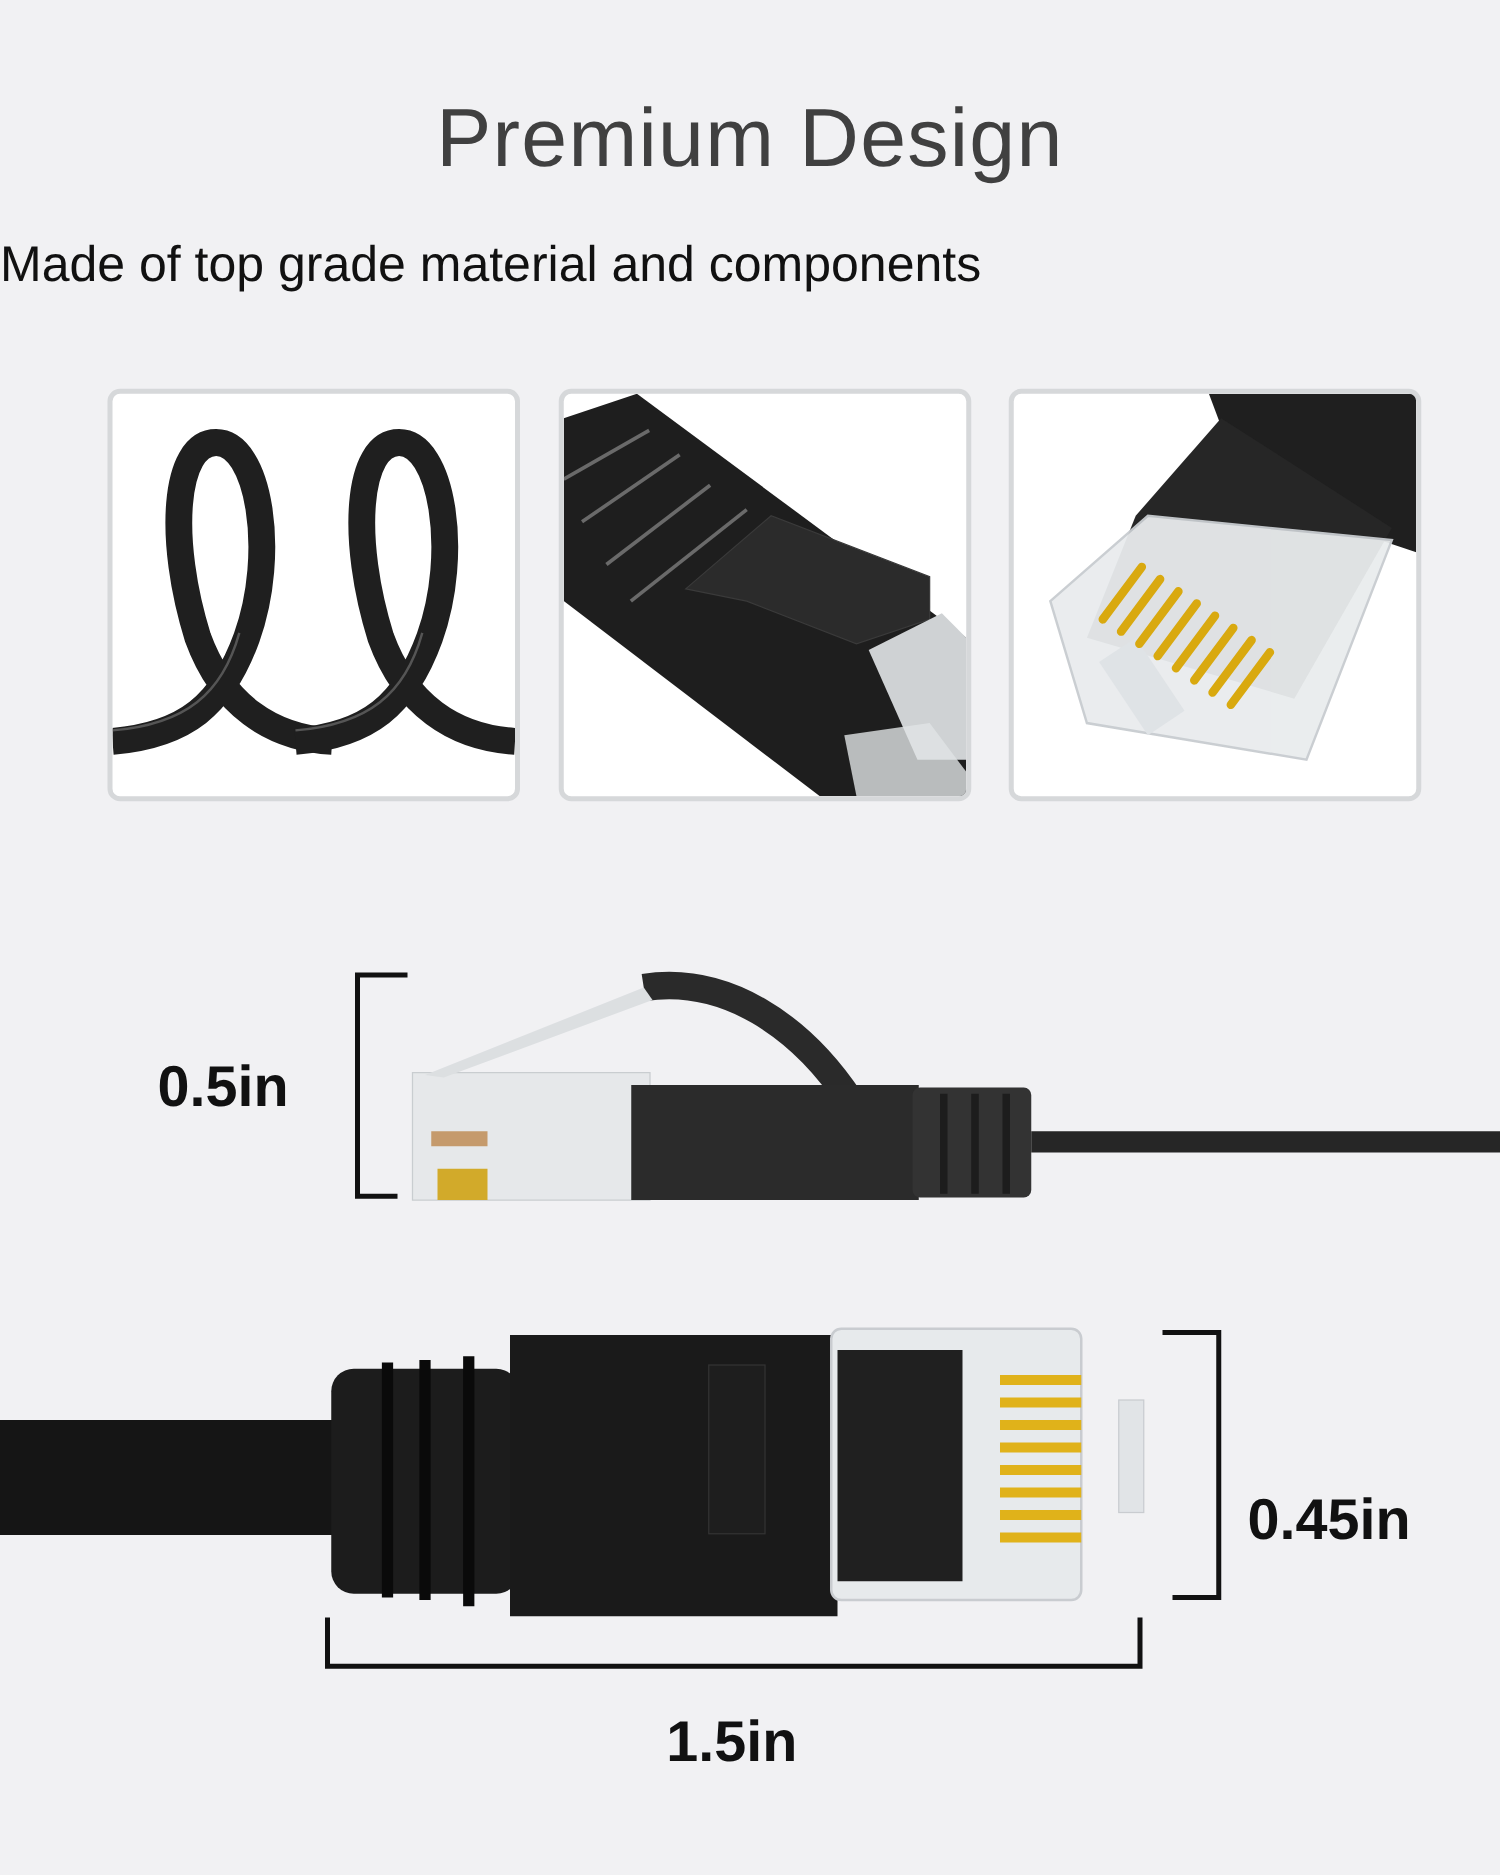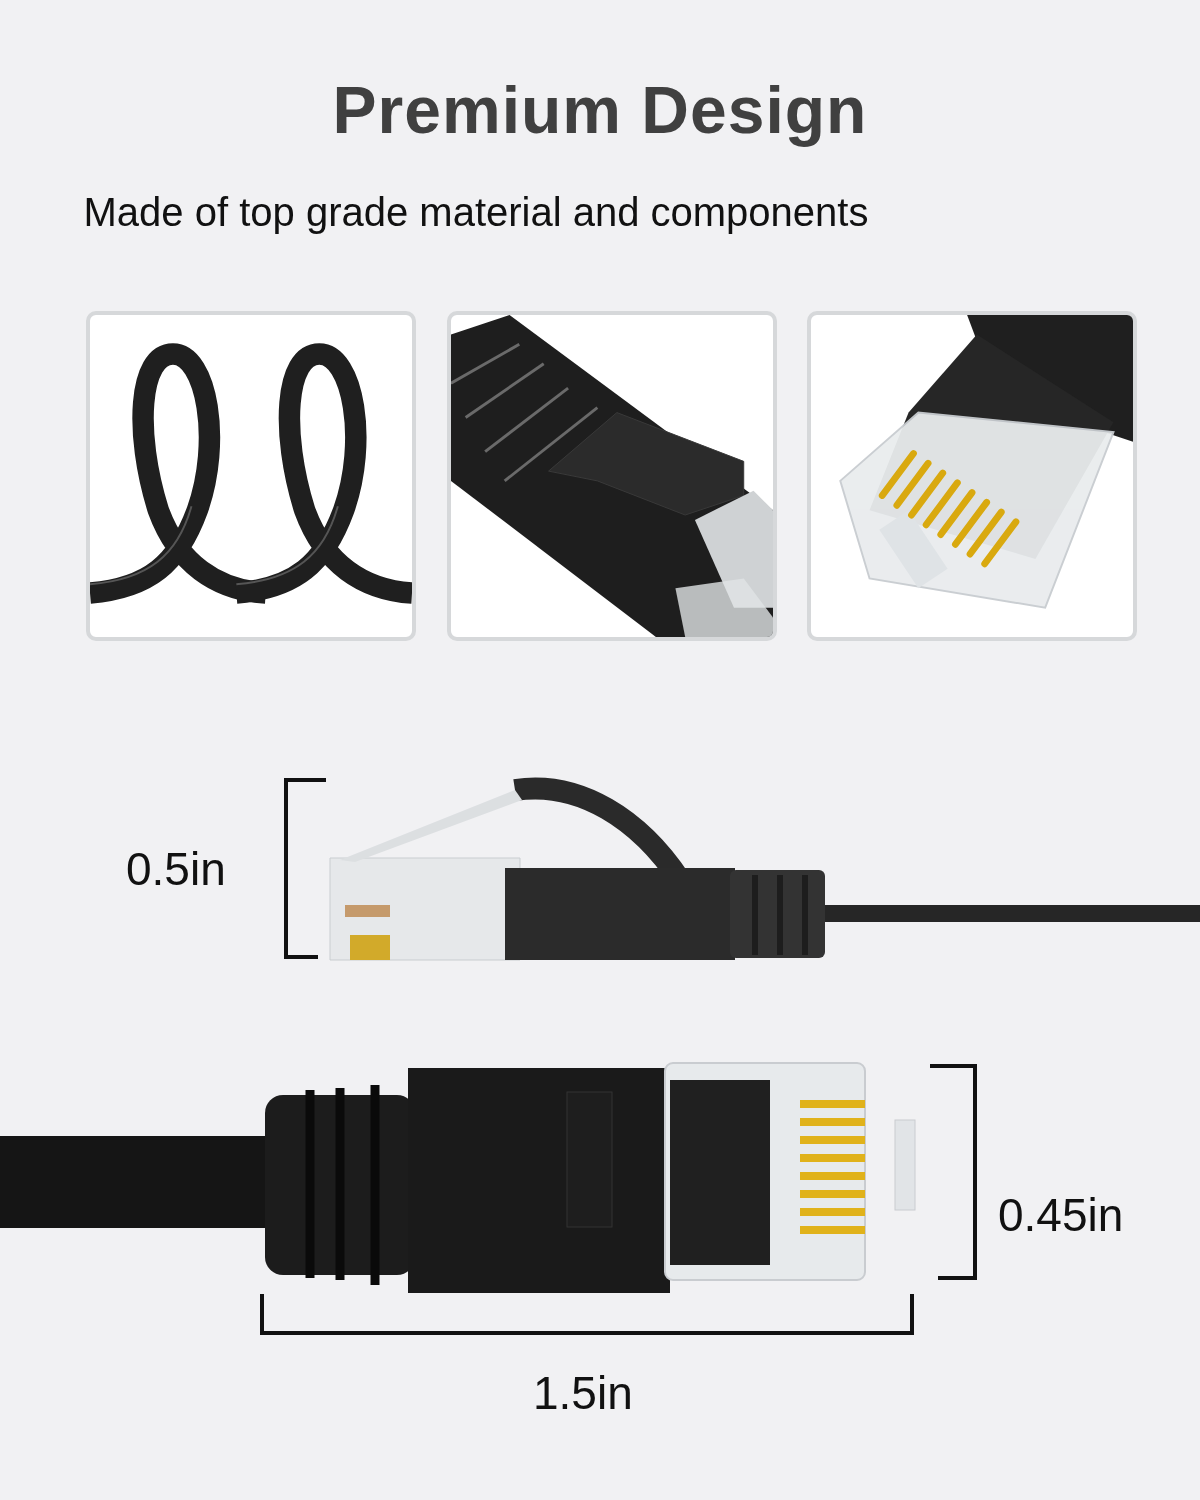--- a/index.html
+++ b/index.html
@@ -1,22 +1,22 @@
 <!DOCTYPE html>
 <html><head>
 <meta charset="utf-8">
 <style>
   html, body { margin:0; padding:0; }
   body { width:1200px; height:1500px; background:#f1f1f3; position:relative; overflow:hidden; font-family:"Liberation Sans", sans-serif; }
-  .title { position:absolute; top:72px; left:0; width:1200px; text-align:center; font-size:66px; font-weight:bold; color:#404040; letter-spacing:1px; }
-  .subtitle { position:absolute; top:190px; left:0; width:952px; text-align:center; font-size:40px; color:#111; }
+  .title { position:absolute; top:72px; left:0; width:1200px; text-align:center; font-size:66px; font-weight:normal; color:#404040; letter-spacing:1px; }
+  .subtitle { position:absolute; top:190px; left:0; width:952px; text-align:left; font-size:40px; color:#111; }
   .panel { position:absolute; top:311px; width:330px; height:330px; background:#fff; border:4px solid #d6d8da; border-radius:10px; box-sizing:border-box; overflow:hidden; }
   .p1 { left:86px; } .p2 { left:447px; } .p3 { left:807px; }
   .panel svg { width:100%; height:100%; display:block; }
-  .dim-label { position:absolute; font-size:46px; color:#111; }
+  .dim-label { position:absolute; font-size:46px; color:#111;font-weight:bold; }
   .diagram { position:absolute; left:0; top:0; width:1200px; height:1500px; }
 </style>
 </head>
 <body>
 
 <div class="title">Premium Design</div>
 <div class="subtitle">Made of top grade material and components</div>
 
 <div class="panel p1">
   <svg viewBox="0 0 330 330">

